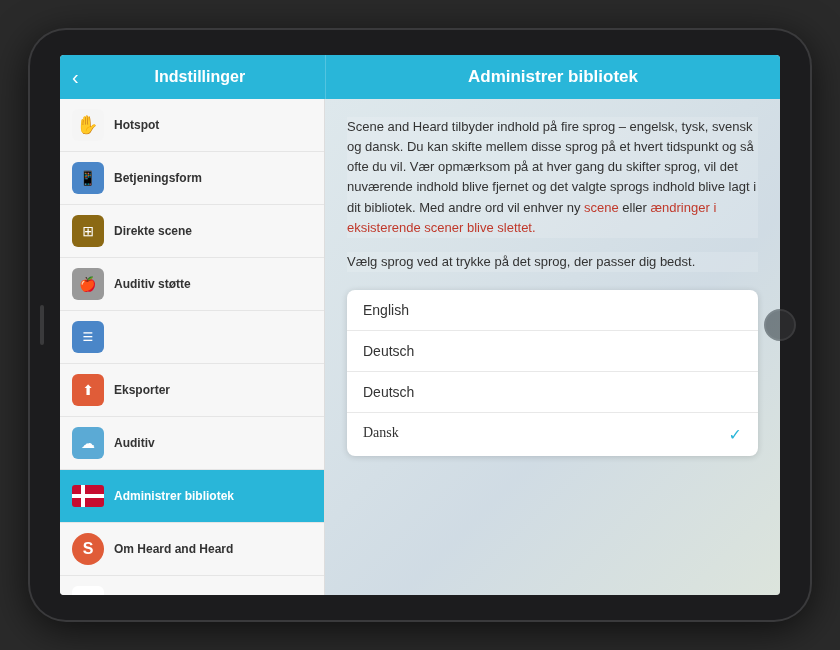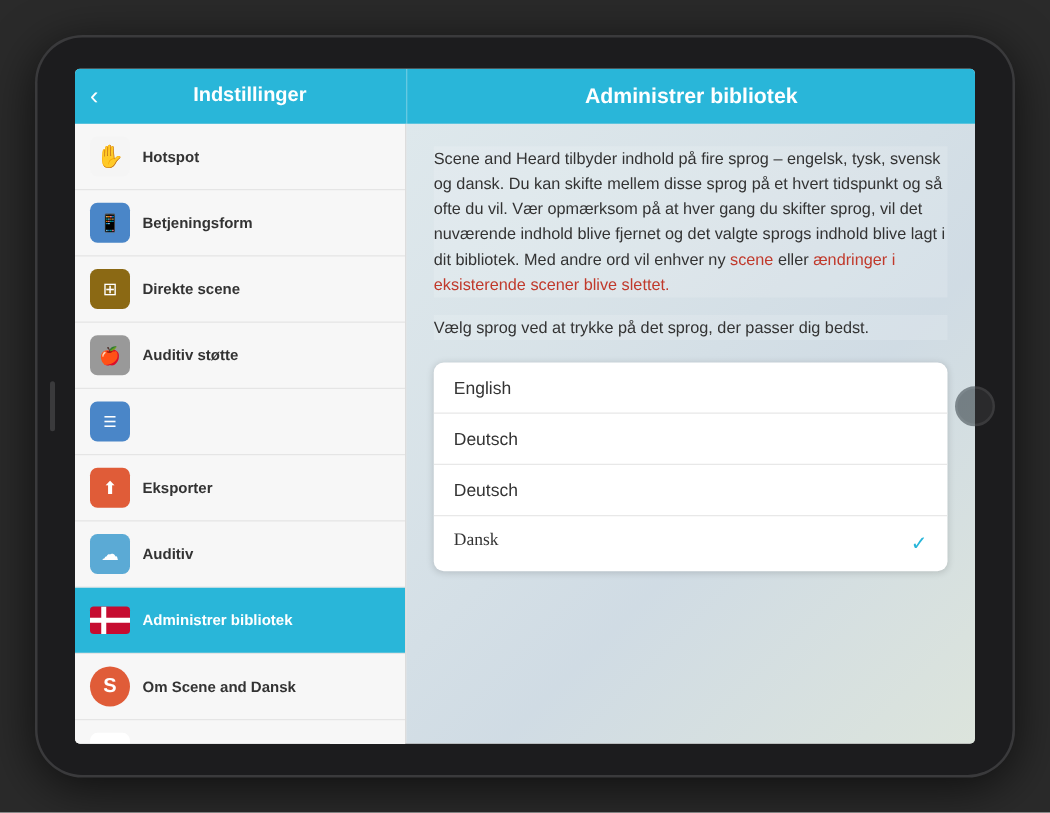--- a/index.html
+++ b/index.html
@@ -318,21 +318,21 @@
 
         <div class="sidebar-item active">
           <div class="sidebar-icon">
             <div class="flag-dk"></div>
           </div>
           <span class="sidebar-label">Administrer bibliotek</span>
         </div>
 
         <div class="sidebar-item">
           <div class="sidebar-icon icon-om-scene">S</div>
-          <span class="sidebar-label">Om Scene and Dansk</span>
+          <span class="sidebar-label">Om Heard and Heard</span>
         </div>
 
         <div class="sidebar-item">
           <div class="sidebar-icon icon-therapy" style="font-size:8px; color:#444; font-weight:bold;">TB</div>
           <span class="sidebar-label">Om Therapy Box</span>
         </div>
 
       </div>
 
       <div class="right-content">

